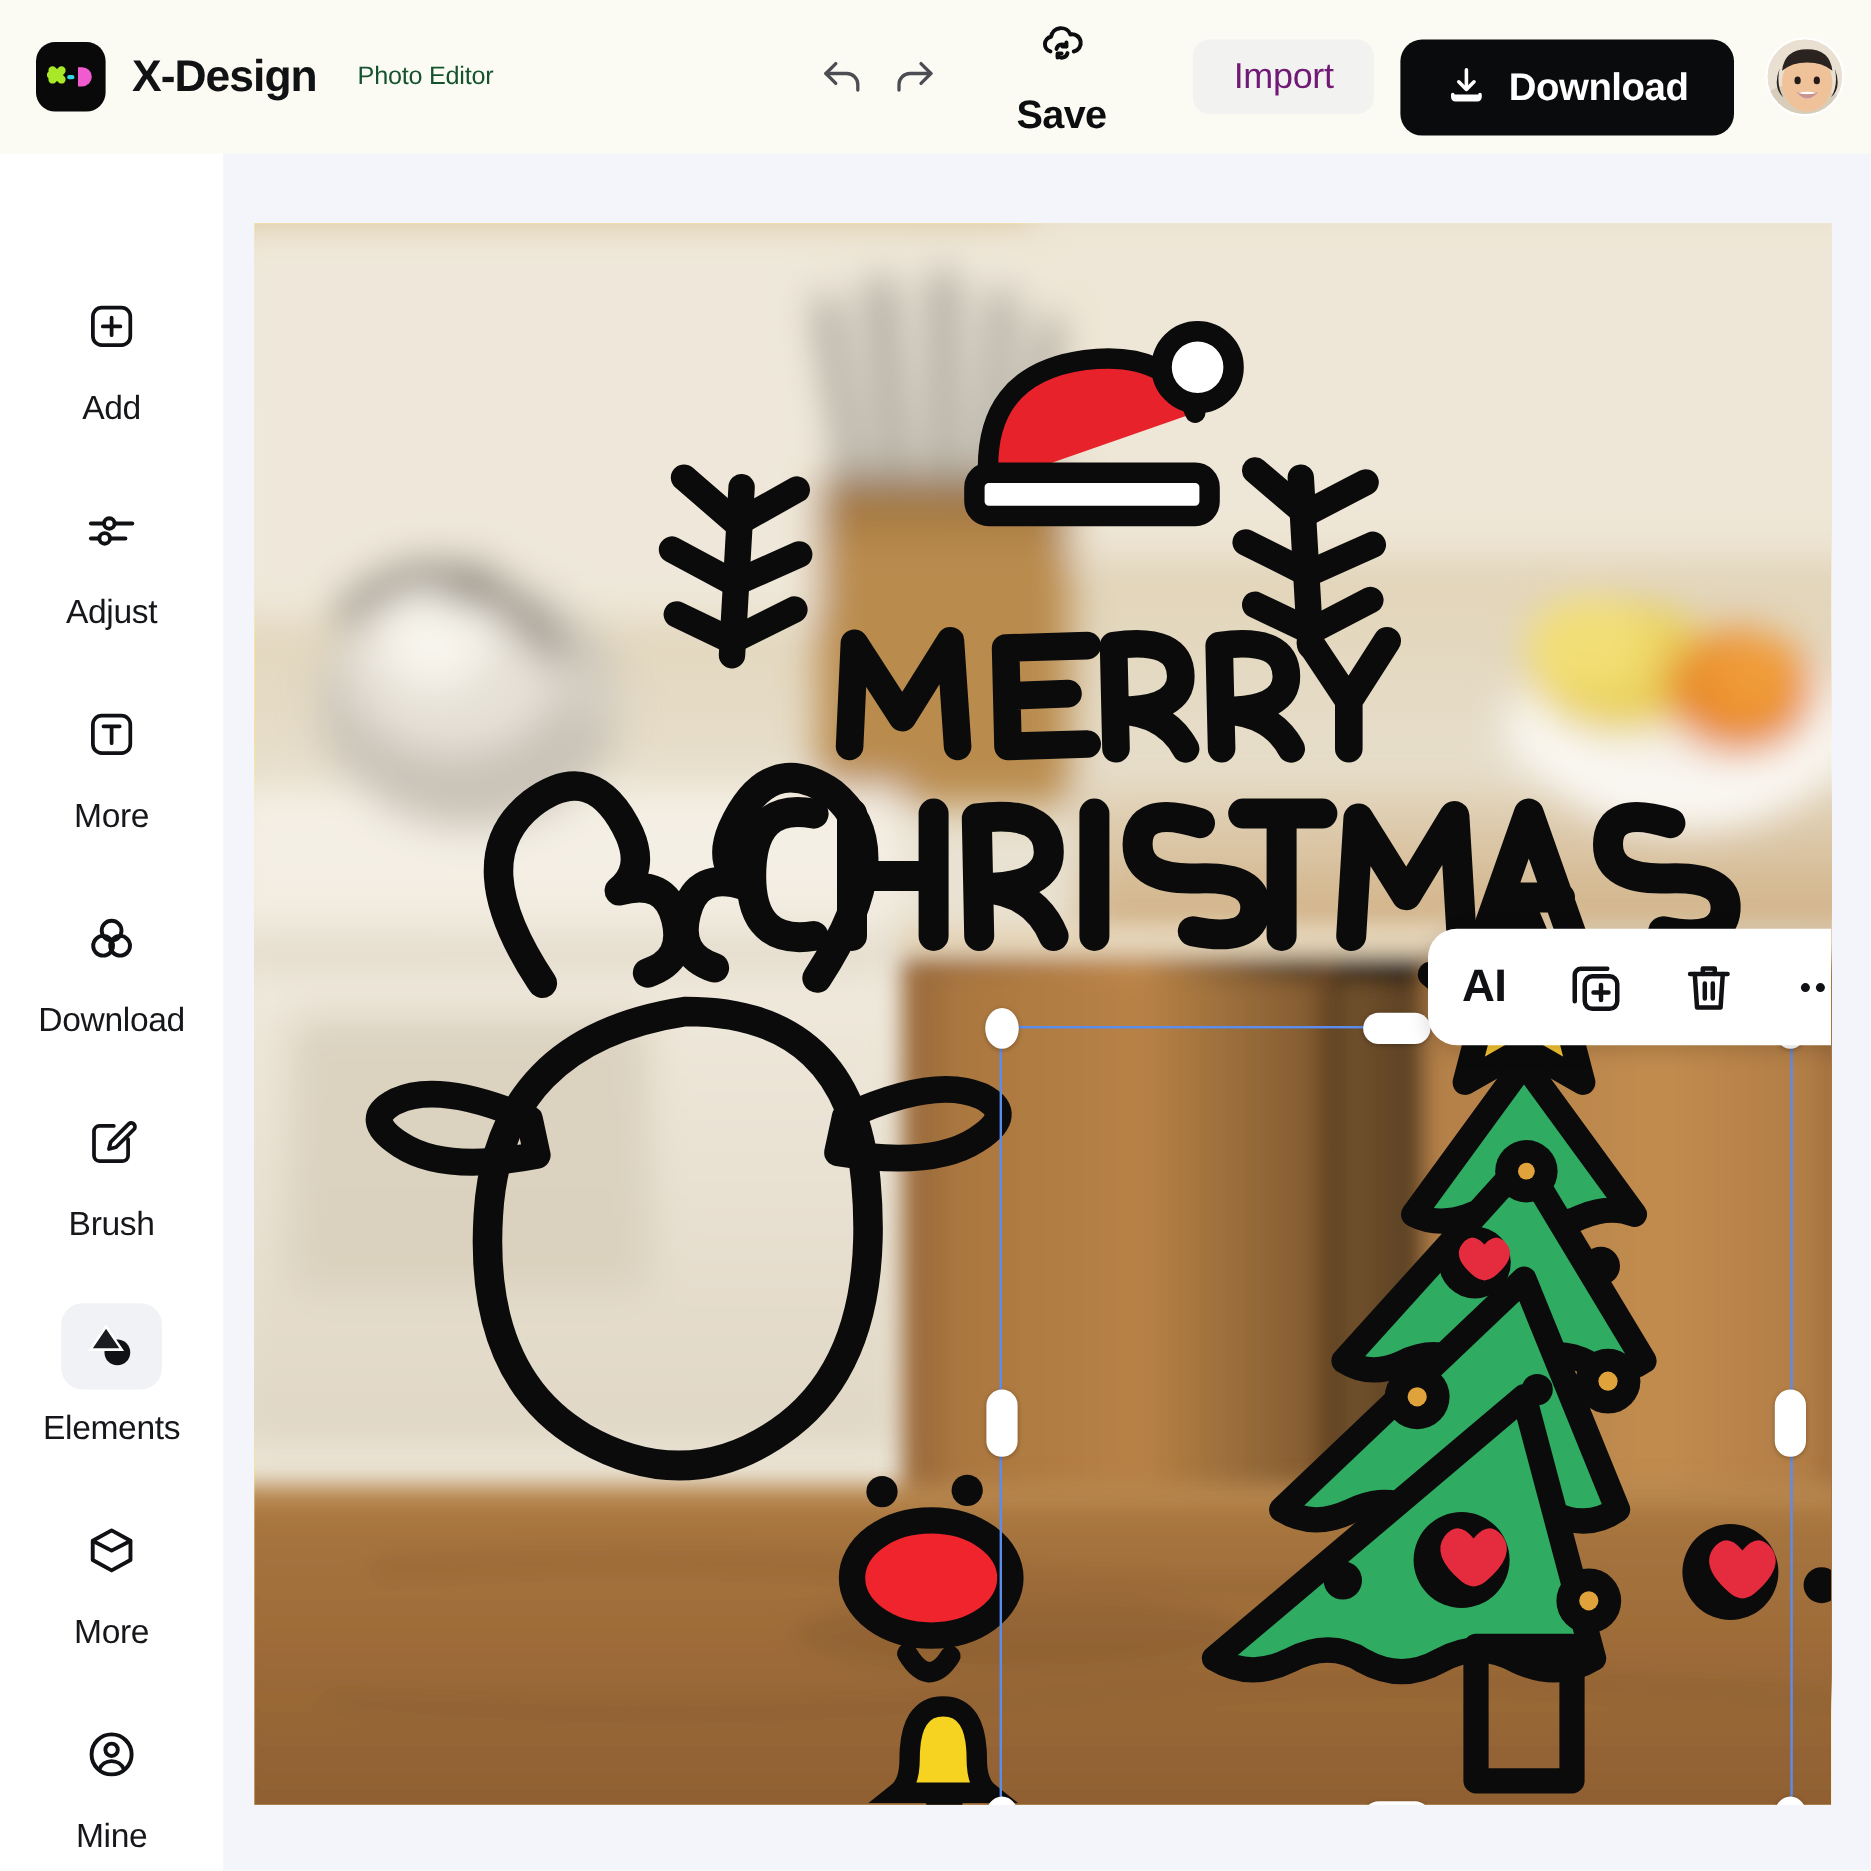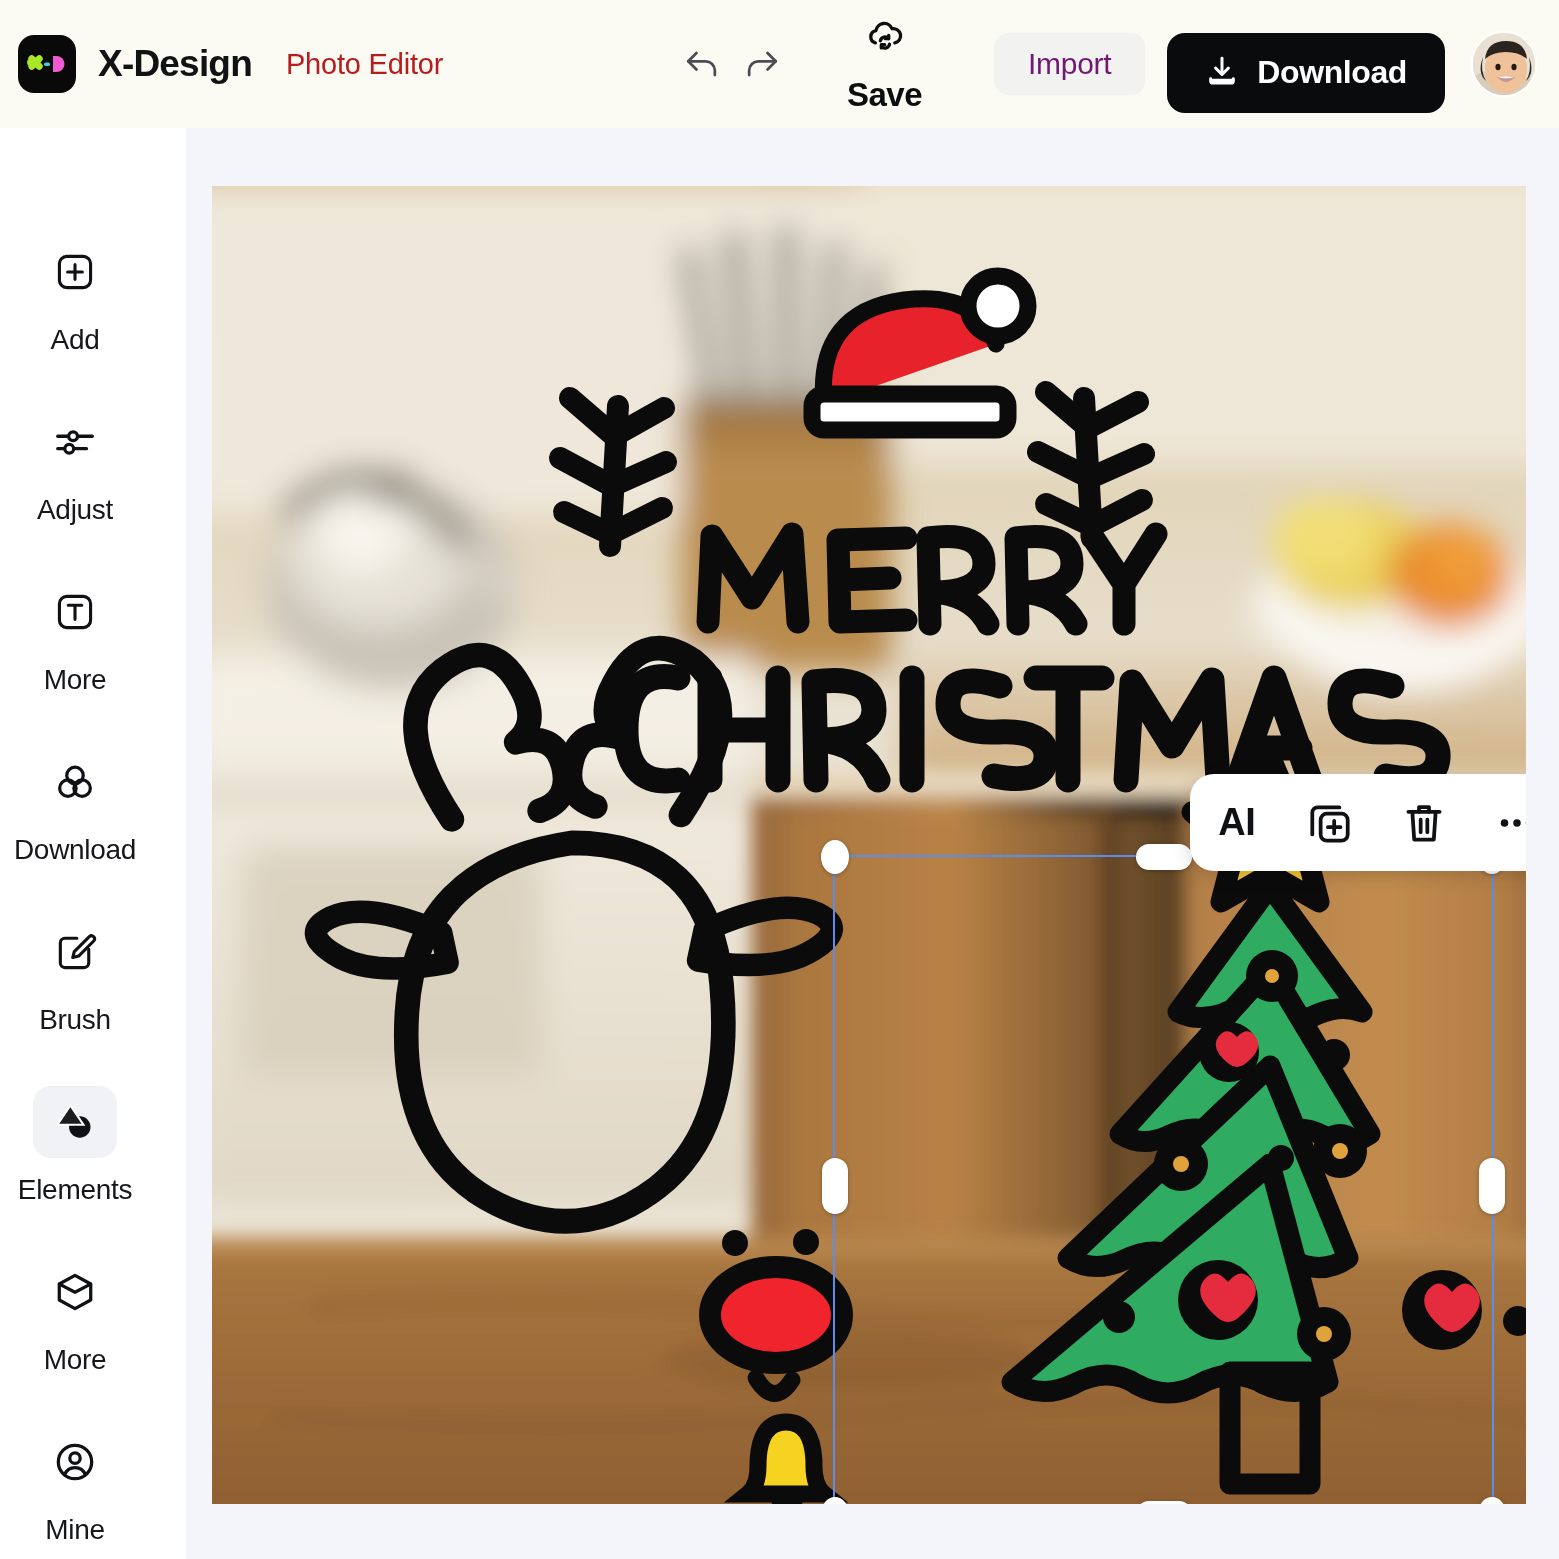--- a/index.html
+++ b/index.html
@@ -11,35 +11,35 @@
   }
   #app { position: relative; width: 1559px; height: 1559px; }
 
   
   #header {
     position: absolute; top: 0; left: 0;
     width: 1559px; height: 128px;
     background: #fbfaf3;
     display: flex; align-items: center;
   }
-  #brand { display: flex; align-items: center; margin-left: 18px; }
+  #brand { display: flex; align-items: center; margin-left: 30px; }
   #logo-mark {
     width: 58px; height: 58px; border-radius: 16px;
     background: #090909;
     display: flex; align-items: center; justify-content: center;
     flex-shrink: 0;
   }
   #brand-name {
     margin-left: 22px;
     font-size: 37px; font-weight: bold; color: #111214;
     letter-spacing: -0.8px;
   }
   #doc-title {
     margin-left: 34px;
-    font-size: 29px; color: #b91c1c; letter-spacing: -0.2px; text-align: center;
+    font-size: 21px; color: #14532d; letter-spacing: -0.2px; text-align: center;
   }
   #header-center {
     position: absolute; left: 672px; top: 0; height: 128px;
     display: flex; align-items: center; gap: 0;
   }
   .hicon-btn {
     width: 60px; height: 60px;
     display: flex; align-items: center; justify-content: center;
     border-radius: 12px; cursor: pointer; background: transparent;
   }
@@ -76,21 +76,21 @@
     overflow: hidden; background: #e8d9c8; cursor: pointer;
     border: 2px solid #ffffff; flex-shrink: 0;
   }
 
   
   #sidebar {
     position: absolute; top: 128px; left: 0;
     width: 186px; height: 1431px;
     background: #ffffff;
     padding-top: 108px;
-    display: flex; flex-direction: column; 
+    display: flex; flex-direction: column; align-items: center;
   }
   .side-item {
     width: 150px;
     display: flex; flex-direction: column; align-items: center;
     margin-bottom: 50px; cursor: pointer;
   }
   .side-icon-wrap {
     width: 84px; height: 72px; border-radius: 18px;
     display: flex; align-items: center; justify-content: center;
   }

